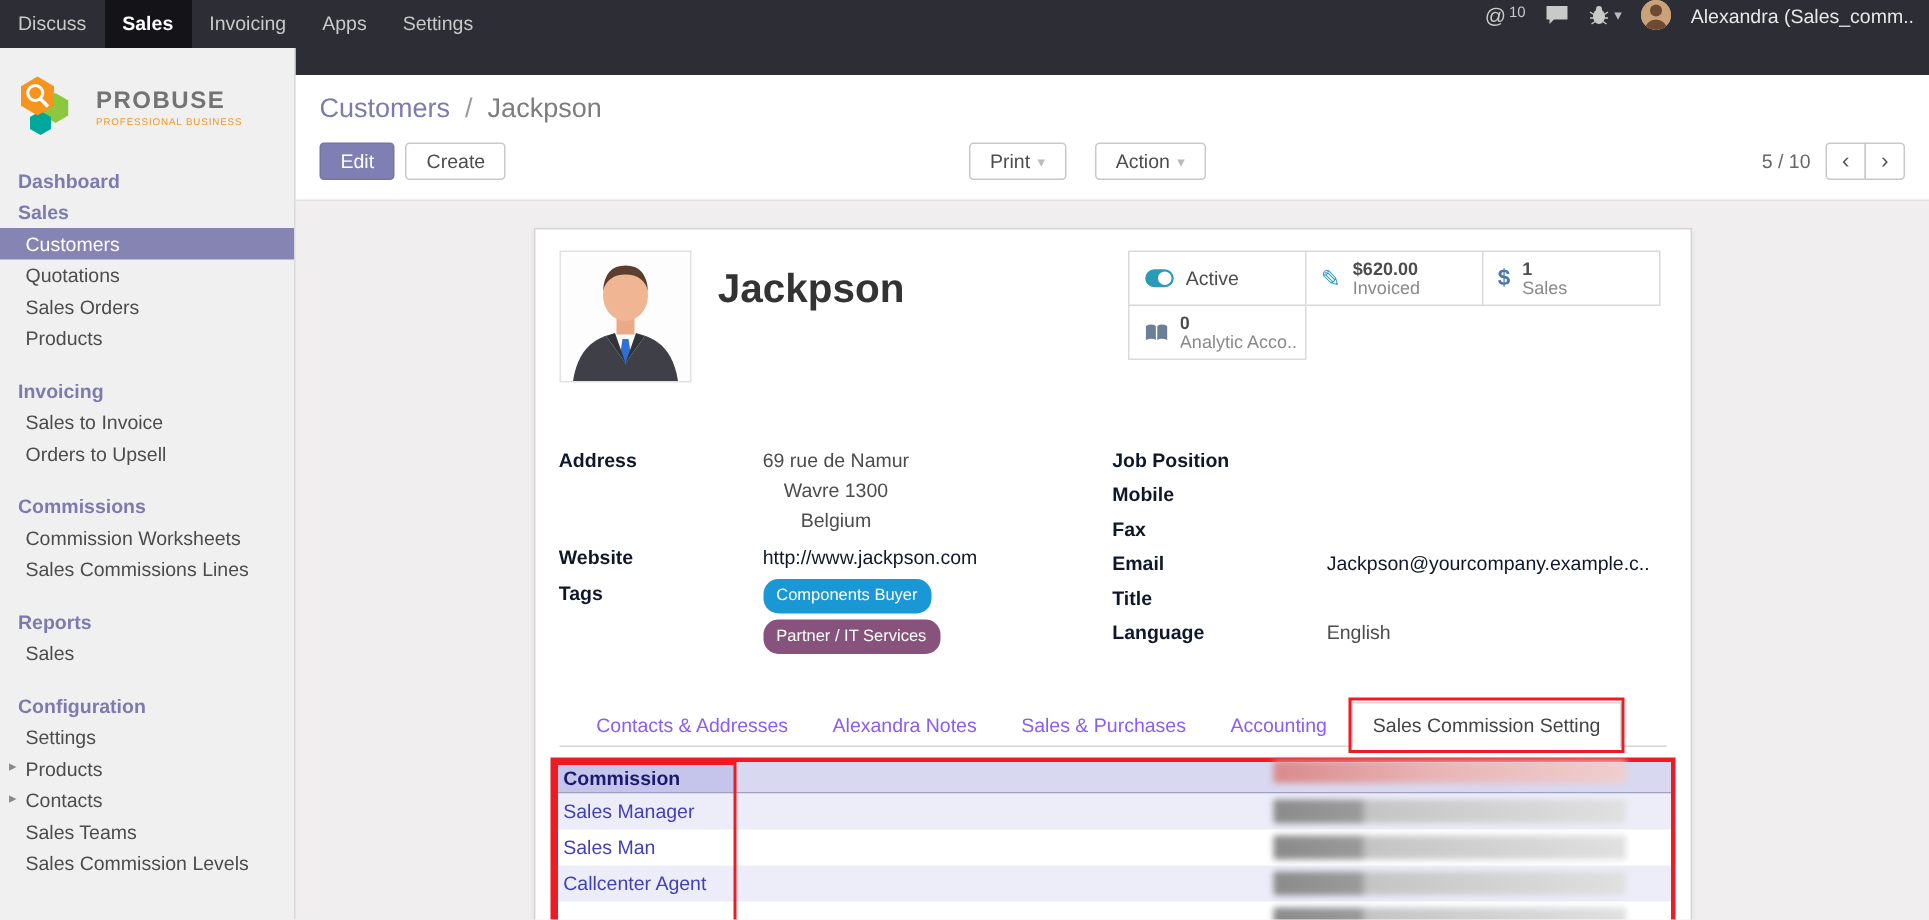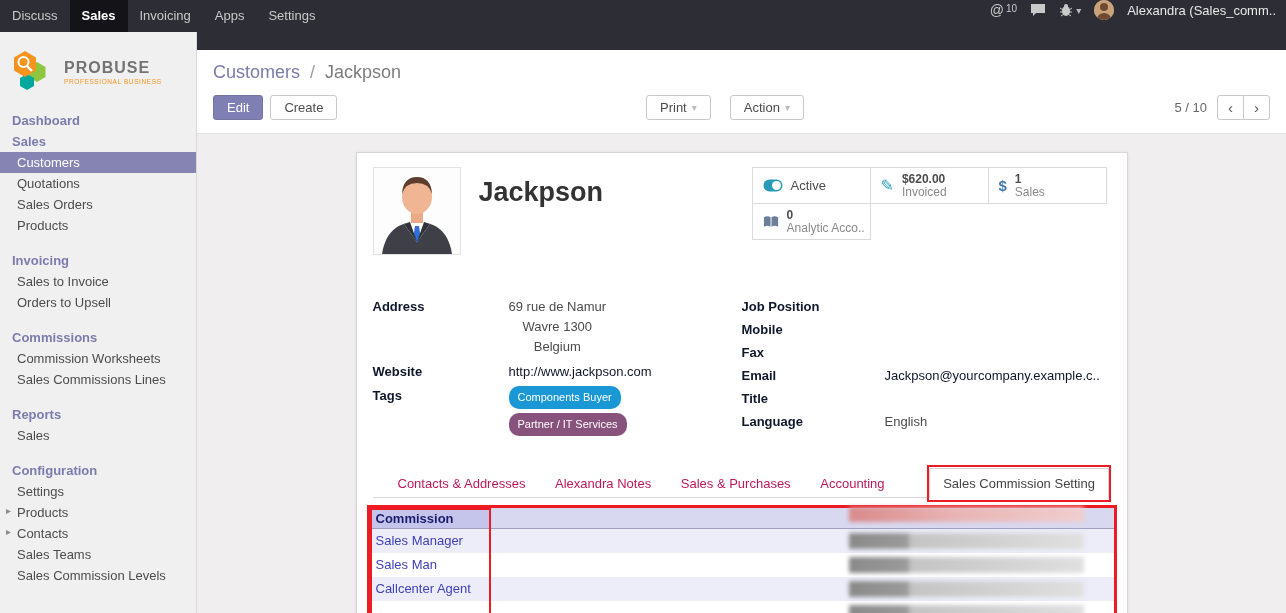--- a/index.html
+++ b/index.html
@@ -75,22 +75,22 @@
   .fvalue { color:#4c4c4c; line-height:19px;text-align:center; }
   .fvalue .line { display:block; line-height:20px; }
   a.link { color:#0f172a; text-decoration:none; cursor:pointer; line-height:19px;text-align:right; }
   .pill { display:block; width:fit-content; color:#fff; font-size:11px; padding:2px 9px; border-radius:10px; margin-bottom:4px; }
   .pill.blue { background:#1a97d5; }
   .pill.purple { background:#87527b; }
   .fgroup.right .frow { margin-bottom:4px; }
 
   
   .tabs { margin-top:22px; border-bottom:1px solid #d6d6d6; padding-left:12px; height:31px; }
-  .tab { display:inline-block; padding:7px 13px; font-size:13px; color:#be185d; cursor:pointer; text-decoration:none; position:relative; top:1px; }
-  .tab.active { color:#444; background:#fff; border:1px solid #d6d6d6; border-bottom-color:#fff;margin-left:28px; }
+  .tab { display:inline-block; padding:7px 13px; font-size:13px; color:#8b5cf6; cursor:pointer; text-decoration:none; position:relative; top:1px; }
+  .tab.active { color:#444; background:#fff; border:1px solid #d6d6d6; border-bottom-color:#fff; }
   .tab.active::after { content:""; position:absolute; inset:-4px -3px; border:2px solid #ed1c24; pointer-events:none; }
 
   
   .table-wrap { margin:7px -6px 0 -6px; border:3px solid #ed1c24; position:relative; background:#fff; }
   .hrow { height:21px; line-height:21px; background:#d8d8f0; border-bottom:1px solid #9f9fc0; position:relative; }
   .hcell { display:inline-block; width:120px; height:100%; background:#c5c5ec; padding-left:6px; font-weight:bold; font-size:13px; color:#1a1a6e; }
   .trow { height:24px; line-height:24px; position:relative; padding-left:6px; font-size:13px; color:#4040b8; }
   .trow.alt { background:#ededfa; }
   .blur { position:absolute; left:479px; width:235px; height:16px; filter:blur(2px); border-radius:1px; }
   .blur.gray { top:4px; background:linear-gradient(90deg,#8a8a8a 0px,#9a9a9a 58px,#c4c4c4 62px,#e0e0e0 100%); }

